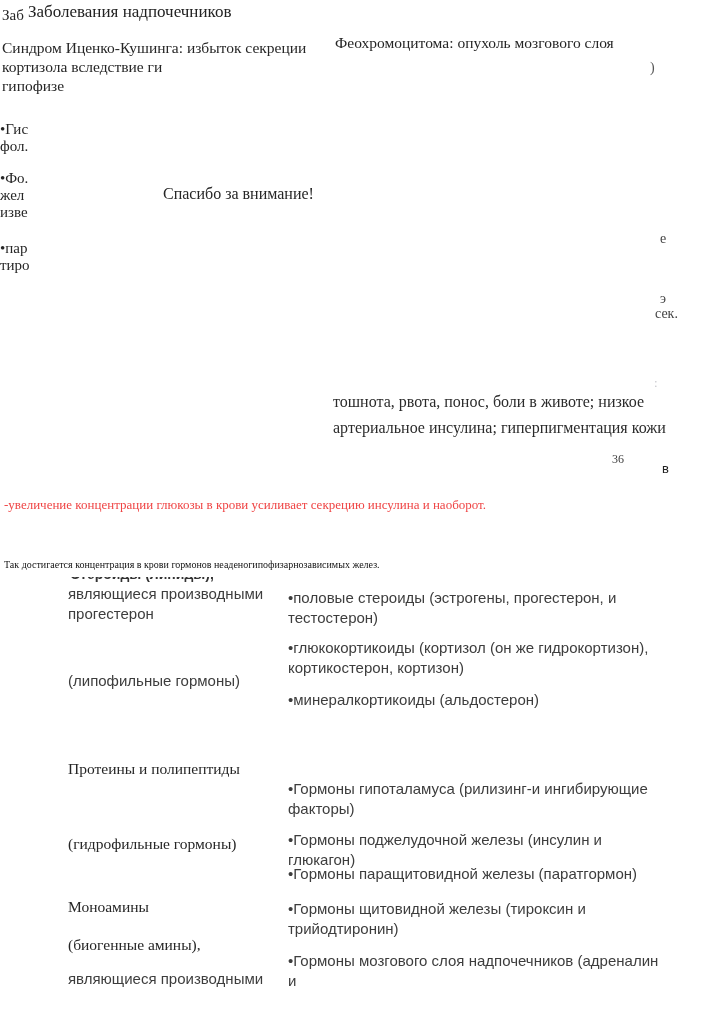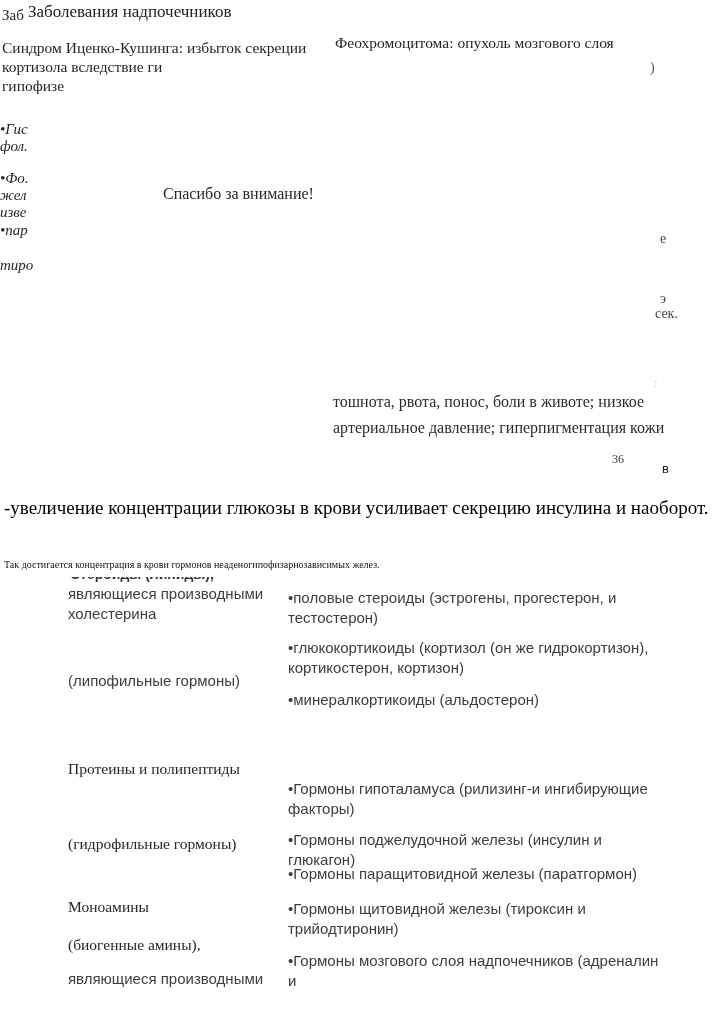--- a/index.html
+++ b/index.html
@@ -9,35 +9,35 @@
   .ml{white-space:pre-line;}
   .serif{font-family:"Liberation Serif",serif;}
   .sans{font-family:"Liberation Sans",sans-serif;color:#3d3d3d;}
 
   #zab{left:2px;top:7px;font-size:15px;}
   #title{left:28px;top:2px;font-size:17px;color:#222;}
   #cushing{left:2px;top:38px;font-size:15.5px;line-height:19px;}
   #pheo{left:335px;top:34px;font-size:15.5px;}
   #paren{left:650px;top:60px;font-size:14px;color:#555;}
 
-  .lf{left:0;font-size:15px;font-style:italic;}
+  .lf{left:0;font-size:15px;}
   #lf0{top:121px}#lf1{top:138px}#lf2{top:170px}#lf3{top:187px}
-  #lf4{top:204px}#lf5{top:222px}#lf6{top:257px}
+  #lf4{top:204px}#lf5{top:240px}#lf6{top:257px}
 
   #thanks{left:163px;top:185px;font-size:16px;}
 
   .rf{font-size:14px;color:#444;}
   #rf0{left:660px;top:231px}#rf1{left:660px;top:291px}#rf2{left:655px;top:306px}
 
   #addison{left:333px;top:389px;font-size:16px;line-height:26px;color:#2b2b2b;}
   #colon{left:654px;top:375px;color:#c9c9ce;font-size:13px;}
   #slideno{left:612px;top:452px;font-size:12px;color:#3c3c3c;}
   #vfrag{left:662px;top:461px;font-size:13px;color:#222;}
 
-  #insulin{left:4px;top:497px;font-size:19px;color:#000000;}
+  #insulin{left:4px;top:497px;font-size:13px;color:#ef4444;}
   #tak{left:4px;top:559px;font-size:10px;color:#121212;}
 
   #clip{left:70px;top:577px;width:162px;height:6px;overflow:hidden;}
   #clip .inner{position:absolute;top:-11px;left:0;
                font:700 14px "Liberation Sans",sans-serif;color:#333;white-space:pre;}
 
   .tl{left:68px;font-size:15px;}
   #tl0{top:585px}#tl1{top:605px}#tl2{top:672px}#tl3{top:760px;font-size:15.5px;}
   #tl4{top:835px;font-size:15.5px;}#tl5{top:898px;font-size:15.5px;}
   #tl6{top:936px;font-size:15.5px;}#tl7{top:970px}
@@ -68,33 +68,33 @@
   <div id="lf6" class="frag serif lf">тиро</div>
 
   <div id="thanks" class="frag serif">Спасибо за внимание!</div>
 
   <div id="rf0" class="frag serif rf">е</div>
   <div id="rf1" class="frag serif rf">э</div>
   <div id="rf2" class="frag serif rf">сек.</div>
 
   <div id="colon" class="frag serif">:</div>
   <div id="addison" class="frag serif ml">тошнота, рвота, понос, боли в животе; низкое
-артериальное давление; гиперпигментация кожи</div>
+артериальное инсулина; гиперпигментация кожи</div>
   <div id="slideno" class="frag serif">36</div>
   <div id="vfrag" class="frag sans">в</div>
 
   <div id="insulin" class="frag serif">-увеличение концентрации глюкозы в крови усиливает секрецию инсулина и наоборот.</div>
   <div id="tak" class="frag serif">Так достигается концентрация в крови гормонов неаденогипофизарнозависимых желез.</div>
 
   <div id="clip" class="frag">
     <span class="inner">Стероиды (липиды),</span>
   </div>
 
   <div id="tl0" class="frag sans tl">являющиеся производными</div>
-  <div id="tl1" class="frag sans tl">холестерина</div>
+  <div id="tl1" class="frag sans tl">прогестерон</div>
   <div id="tl2" class="frag sans tl">(липофильные гормоны)</div>
   <div id="tl3" class="frag serif tl">Протеины и полипептиды</div>
   <div id="tl4" class="frag serif tl">(гидрофильные гормоны)</div>
   <div id="tl5" class="frag serif tl">Моноамины</div>
   <div id="tl6" class="frag serif tl">(биогенные амины),</div>
   <div id="tl7" class="frag sans tl">являющиеся производными</div>
 
   <div id="b0" class="frag sans tr">•половые стероиды (эстрогены, прогестерон, и
 тестостерон)</div>
   <div id="b1" class="frag sans tr">•глюкокортикоиды (кортизол (он же гидрокортизон),

